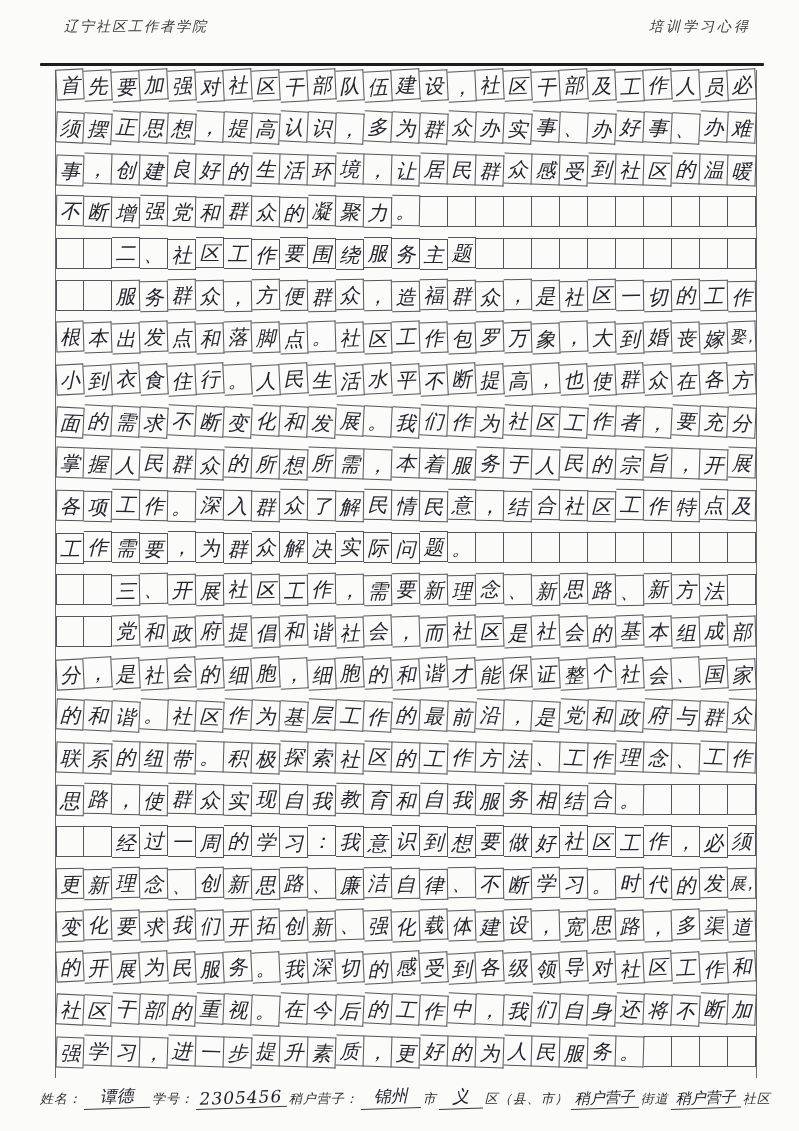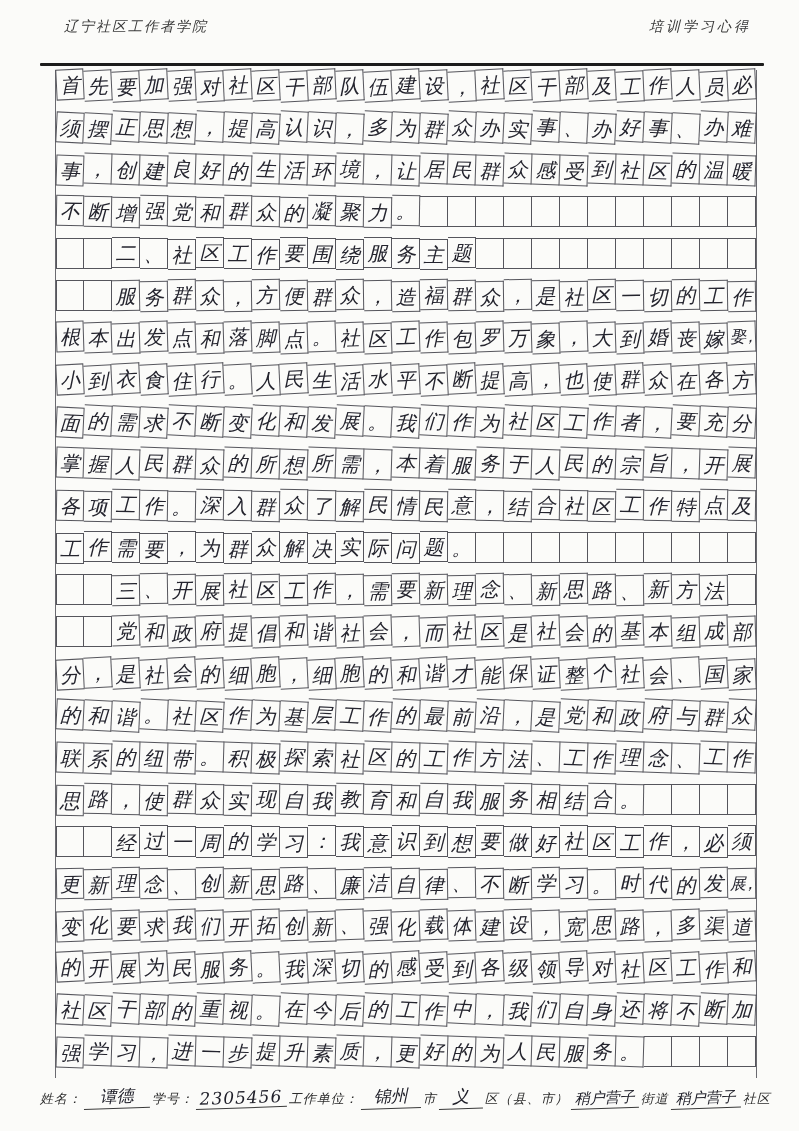--- a/index.html
+++ b/index.html
@@ -725,21 +725,21 @@
       <div class="cell"></div>
       <div class="cell"></div>
     </div>
   </div>
 
 <div class="footer">
   <span class="lbl">姓名：</span>
   <span class="val name">谭德</span>
   <span class="lbl">学号：</span>
   <span class="val sid">2305456</span>
-  <span class="lbl">工作单位：</span>
+  <span class="lbl">稍户营子：</span>
   <span class="val city">锦州</span>
   <span class="lbl">市</span>
   <span class="val district">义</span>
   <span class="lbl">区（县、市）</span>
   <span class="val street">稍户营子</span>
   <span class="lbl">街道</span>
   <span class="val community">稍户营子</span>
   <span class="lbl">社区</span>
 </div>
 

